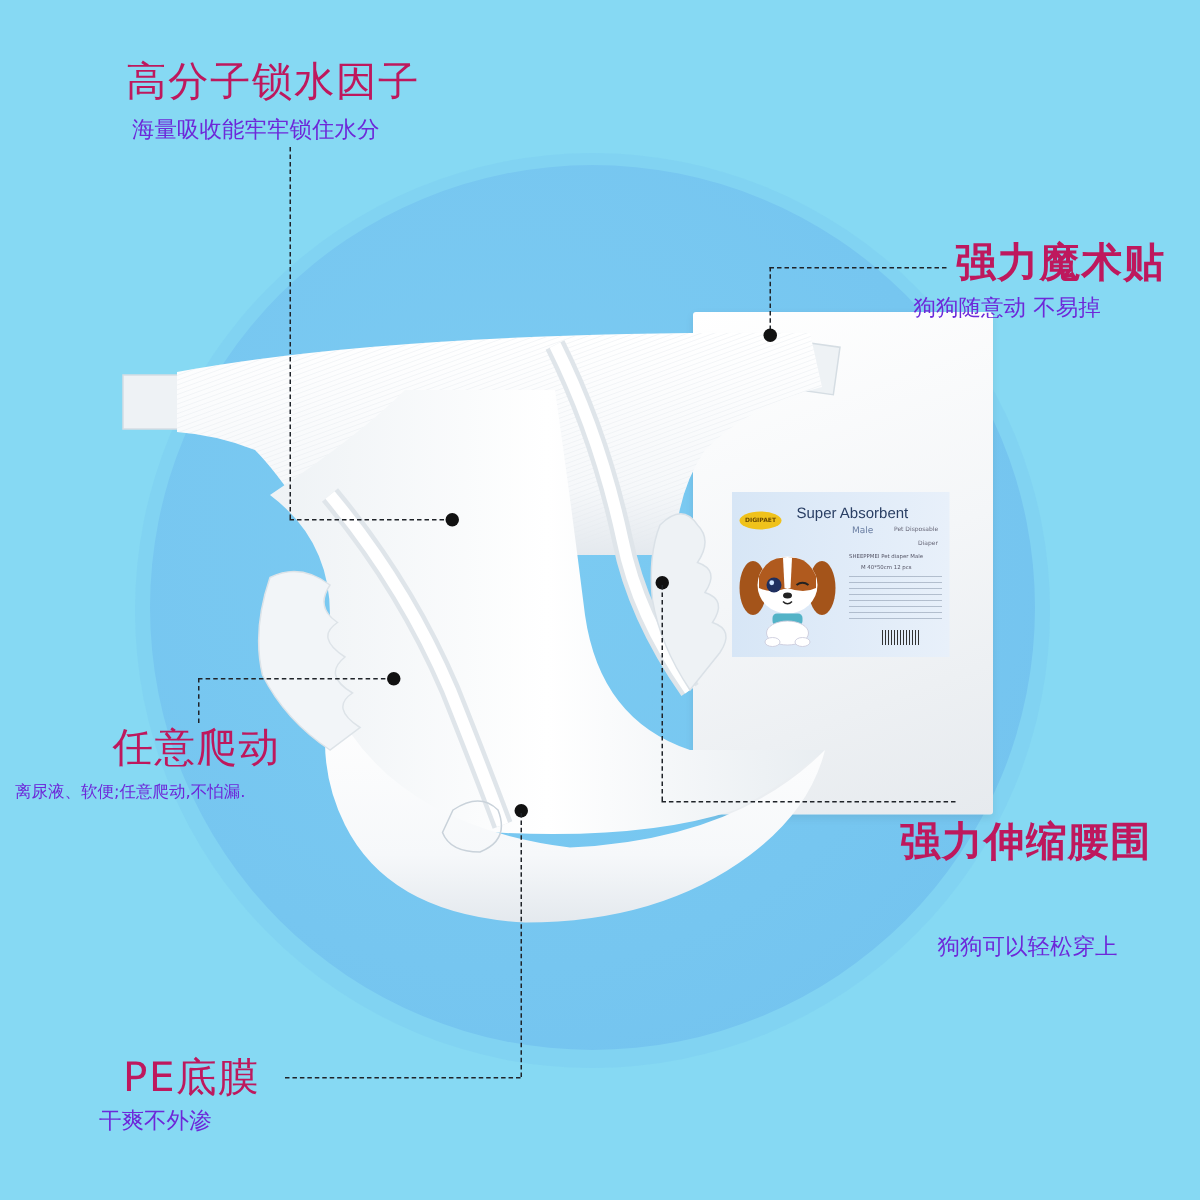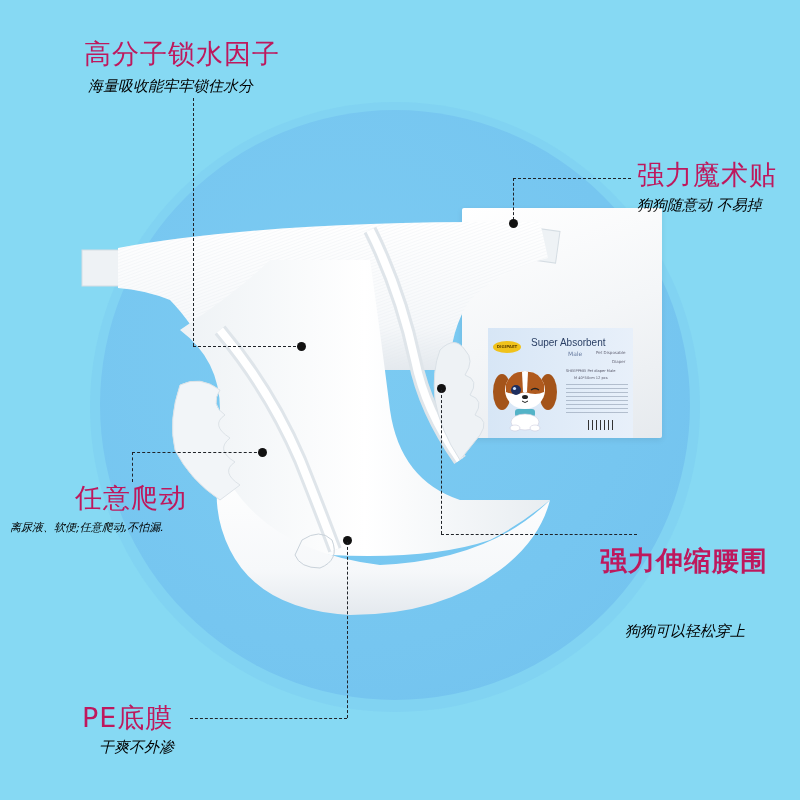--- a/index.html
+++ b/index.html
@@ -15,21 +15,21 @@
     border-radius: 50%;
     background: radial-gradient(circle at 40% 40%, #7ccbf2 0%, #76c6f0 60%, #72c2ee 100%);
   }
   .circle-shadow {
     position: absolute; left: 90px; top: 102px; width: 610px; height: 610px;
     border-radius: 50%; background: rgba(120,200,240,0.35);
   }
 
   
   .package {
-    position: absolute; left: 462px; top: 208px; width: 200px; height: 230px;
+    position: absolute; left: 462px; top: 208px; width: 200px; height: 335px;
     background: linear-gradient(160deg, #ffffff 0%, #f4f6f8 50%, #e6eaee 100%);
     border-radius: 2px;
     box-shadow: 0 2px 6px rgba(0,0,0,0.08);
   }
   .label {
     position: absolute; left: 26px; top: 120px; width: 145px; height: 110px;
     background: linear-gradient(90deg, #d7e6f6 0%, #e8f0fa 100%);
   }
   .label-logo {
     position: absolute; left: 5px; top: 13px; width: 28px; height: 12px;
@@ -54,21 +54,21 @@
     position: absolute; left: 100px; top: 92px; width: 26px; height: 10px;
     background: repeating-linear-gradient(90deg, #333 0 1px, transparent 1px 2px, #333 2px 2.5px, transparent 2.5px 4px);
   }
   .dog { position: absolute; left: 4px; top: 34px; width: 66px; height: 72px; }
 
   
   .diaper { position: absolute; left: 70px; top: 210px; width: 560px; height: 420px; }
 
   
   .title { position: absolute; font-size: 27px; letter-spacing: 1px; white-space: nowrap; color: #be185d; }
-  .sub { position: absolute; font-size: 15px; white-space: nowrap; color: #000000; font-style: italic; }
+  .sub { position: absolute; font-size: 15px; white-space: nowrap; color: #6d28d9; }
   .dash-v { position: absolute; width: 0; border-left: 1.3px dashed #1f2328; }
   .dash-h { position: absolute; height: 0; border-top: 1.3px dashed #1f2328; }
   .dot { position: absolute; width: 9px; height: 9px; border-radius: 50%; background: #111; }
 </style>
 </head>
 <body>
 
 <div class="stage">
 
   <div class="circle-shadow"></div>
@@ -145,37 +145,37 @@
 
     <path d="M232 330 Q250 318 262 330 Q270 350 250 358 Q230 358 225 345 Z" fill="none" stroke="#c9d2da" stroke-width="1"></path>
   </svg>
 
   <div class="title" style="left:84px; top:36px;">高分子锁水因子</div>
   <div class="sub" style="left:88px; top:77px;">海量吸收能牢牢锁住水分</div>
   <div class="dash-v" style="left:193px; top:98px; height:248px;"></div>
   <div class="dash-h" style="left:193px; top:346px; width:108px;"></div>
   <div class="dot" style="left:297px; top:342px;"></div>
 
-  <div class="title" style="left:637px; top:157px;">强力魔术贴</div>
-  <div class="sub" style="left:637px; top:196px;">狗狗随意动 不易掉</div>
+  <div class="title" style="left:637px; top:157px;font-weight:bold;">强力魔术贴</div>
+  <div class="sub" style="left:609px; top:196px;">狗狗随意动 不易掉</div>
   <div class="dash-h" style="left:513px; top:178px; width:118px;"></div>
   <div class="dash-v" style="left:513px; top:178px; height:42px;"></div>
   <div class="dot" style="left:509px; top:219px;"></div>
 
   <div class="title" style="left:75px; top:480px;">任意爬动</div>
   <div class="sub" style="left:10px; top:520px; font-size:11px;">离尿液、软便;任意爬动,不怕漏.</div>
   <div class="dash-v" style="left:132px; top:452px; height:30px;"></div>
   <div class="dash-h" style="left:132px; top:452px; width:130px;"></div>
   <div class="dot" style="left:258px; top:448px;"></div>
 
   <div class="title" style="left:600px; top:543px;font-weight:bold;">强力伸缩腰围</div>
   <div class="sub" style="left:625px; top:622px;">狗狗可以轻松穿上</div>
   <div class="dot" style="left:437px; top:384px;"></div>
   <div class="dash-v" style="left:441px; top:390px; height:144px;"></div>
   <div class="dash-h" style="left:441px; top:534px; width:196px;"></div>
 
   <div class="title" style="left:82px; top:700px;">PE底膜</div>
-  <div class="sub" style="left:99px; top:738px;">干爽不外渗</div>
+  <div class="sub" style="left:66px; top:738px;">干爽不外渗</div>
   <div class="dot" style="left:343px; top:536px;"></div>
   <div class="dash-v" style="left:347px; top:542px; height:176px;"></div>
   <div class="dash-h" style="left:190px; top:718px; width:157px;"></div>
 
 </div>
 
 </body></html>

